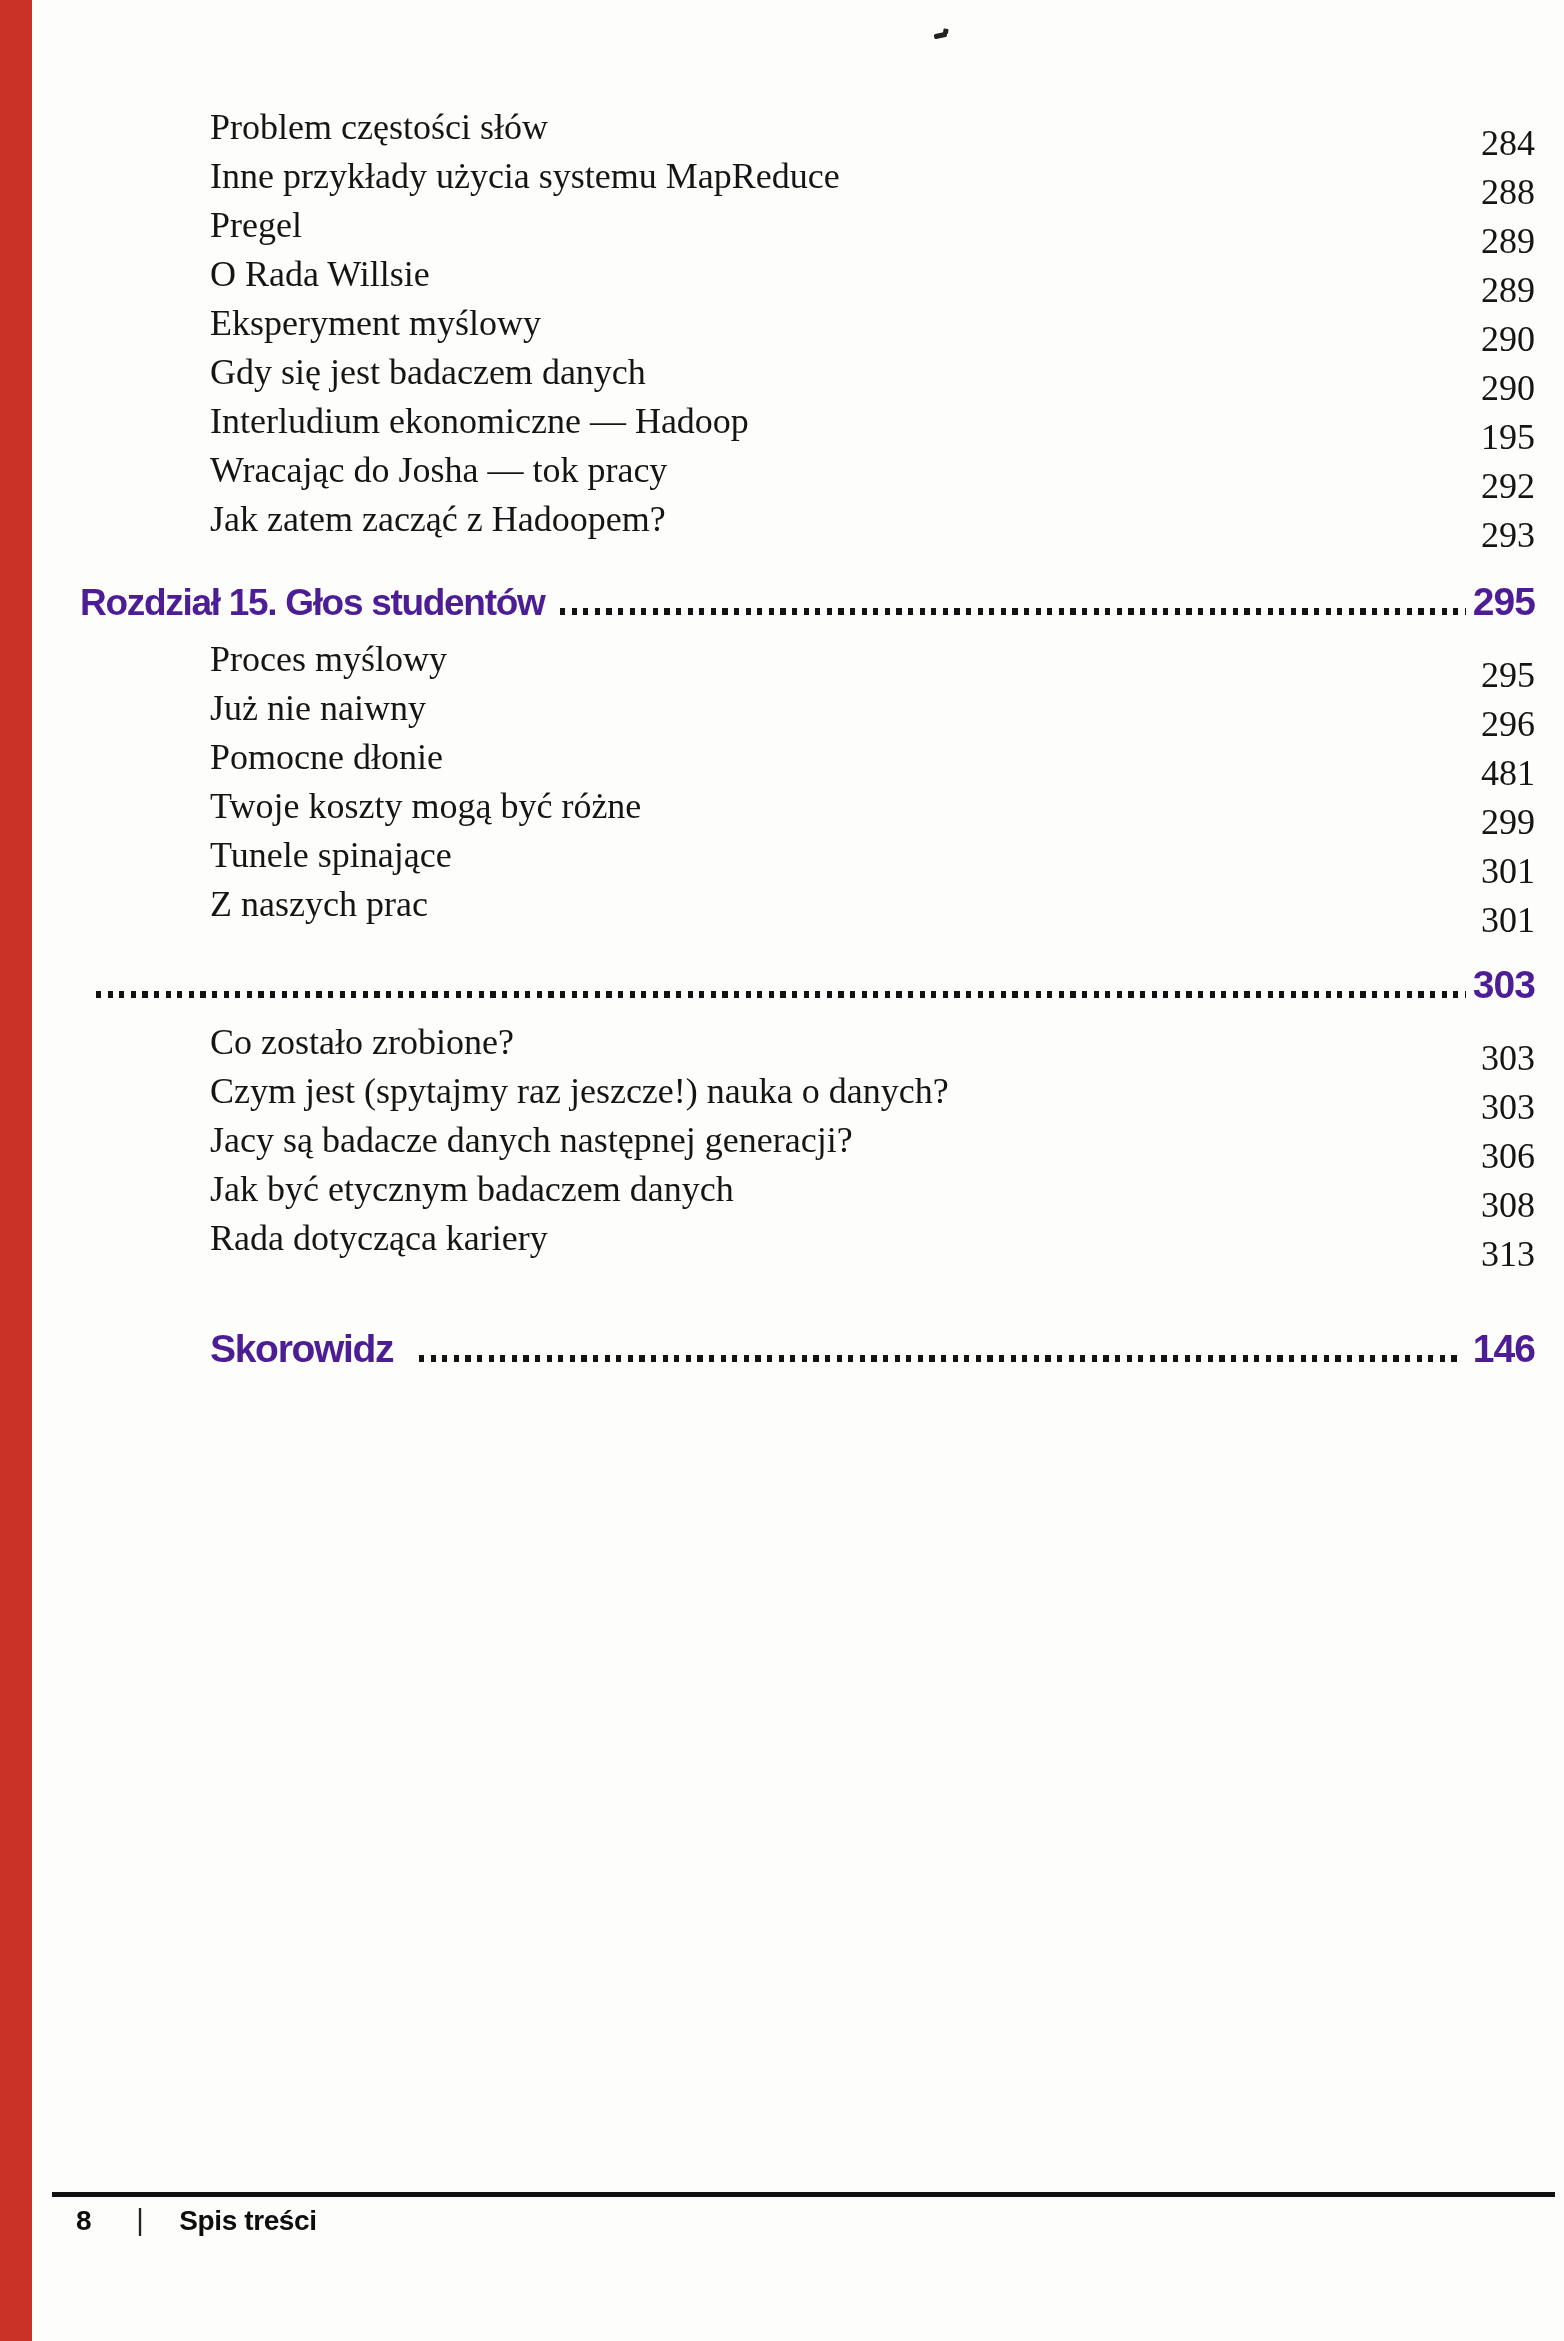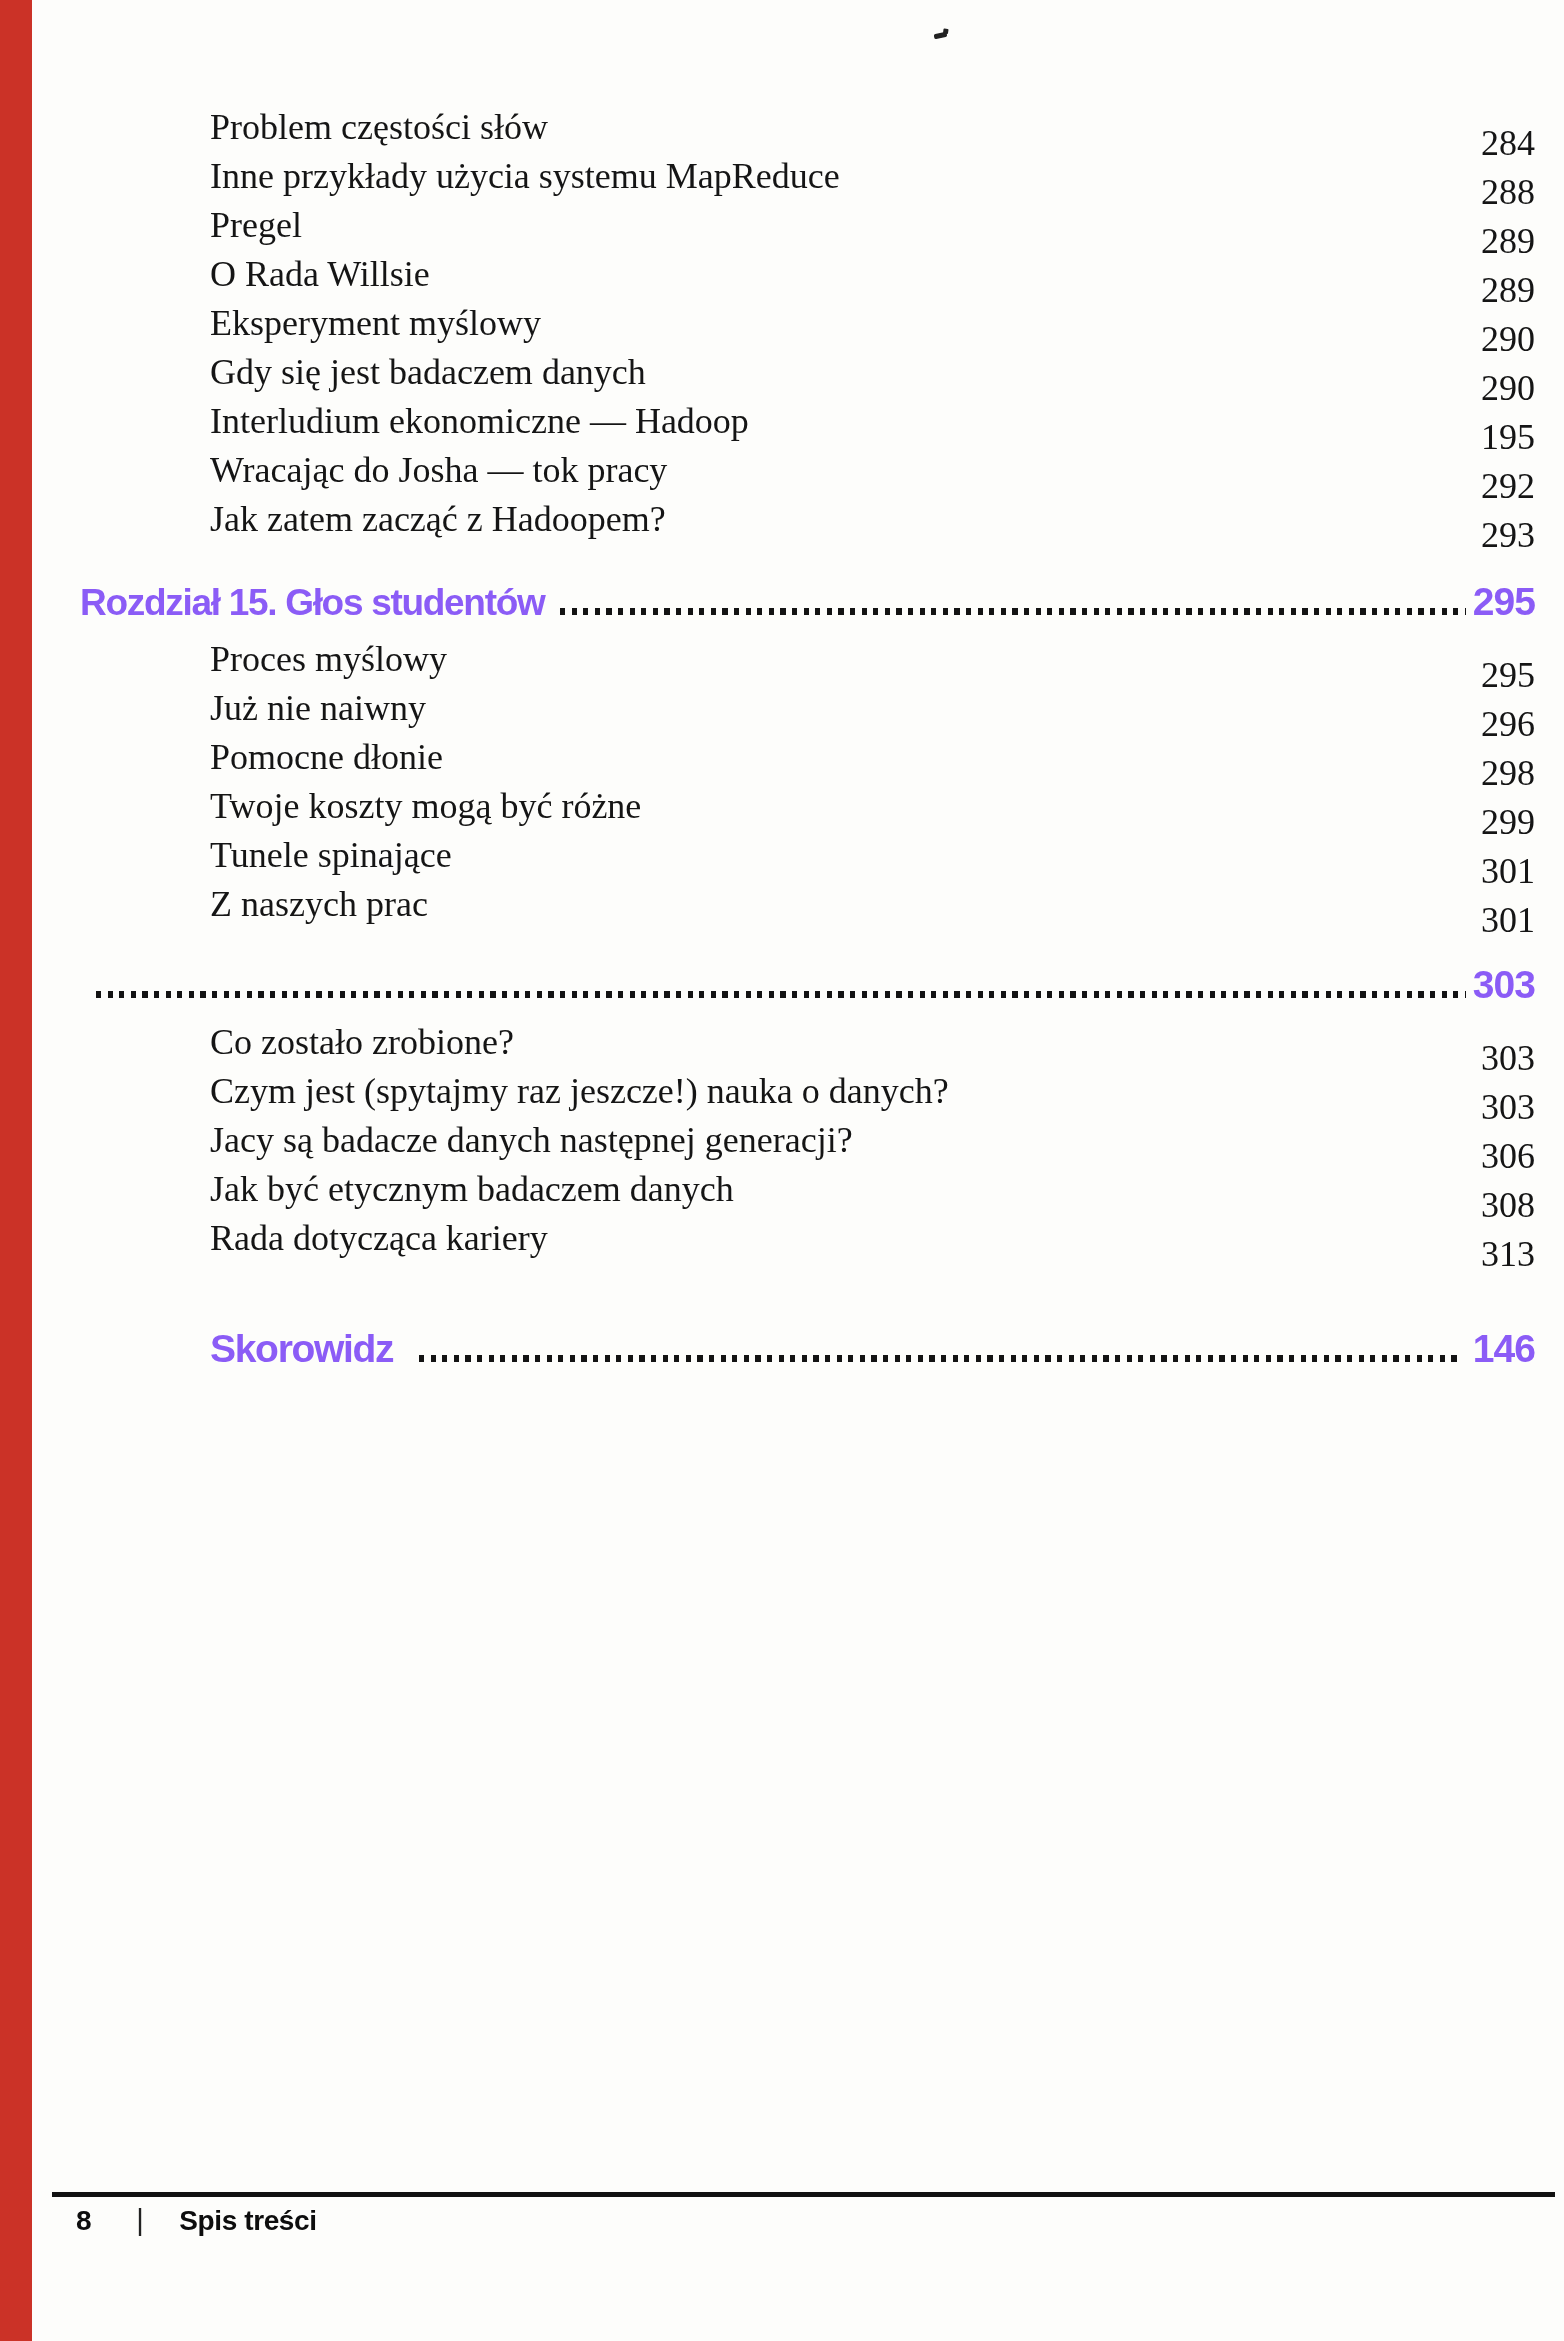--- a/index.html
+++ b/index.html
@@ -38,21 +38,21 @@
   .sp{flex:1;}
   .num{
     margin-left:auto;white-space:nowrap;color:#151515;
     font-size:36px;
     margin-top:32px;
   }
   
   .chap{
     display:flex;align-items:baseline;height:67px;line-height:67px;
     font-family:"Liberation Sans", sans-serif;font-weight:700;
-    font-size:37px;letter-spacing:-1.3px;color:#8b5cf6;
+    font-size:37px;letter-spacing:-1.3px;color:#4c1d95;
   }
   .chap.ch15{margin-top:24px;}
   .chap.ch16{margin-top:22px;}
   .chap .cnum{
     margin-left:0;white-space:nowrap;font-size:39px;letter-spacing:-0.9px;
   }
   .dots{
     flex:1;height:6.9px;min-width:34px;
     margin:0 6.9px 0 15.5px;
     background:repeating-linear-gradient(90deg,#131313 0 5.2px,transparent 5.2px 11.6px);
@@ -142,21 +142,21 @@
     <span class="num">295</span>
   </div>
   <div class="row sub">
     <span class="lbl">Już nie naiwny</span>
     <span class="sp"></span>
     <span class="num">296</span>
   </div>
   <div class="row sub">
     <span class="lbl">Pomocne dłonie</span>
     <span class="sp"></span>
-    <span class="num">298</span>
+    <span class="num">481</span>
   </div>
   <div class="row sub">
     <span class="lbl">Twoje koszty mogą być różne</span>
     <span class="sp"></span>
     <span class="num">299</span>
   </div>
   <div class="row sub">
     <span class="lbl">Tunele spinające</span>
     <span class="sp"></span>
     <span class="num">301</span>

